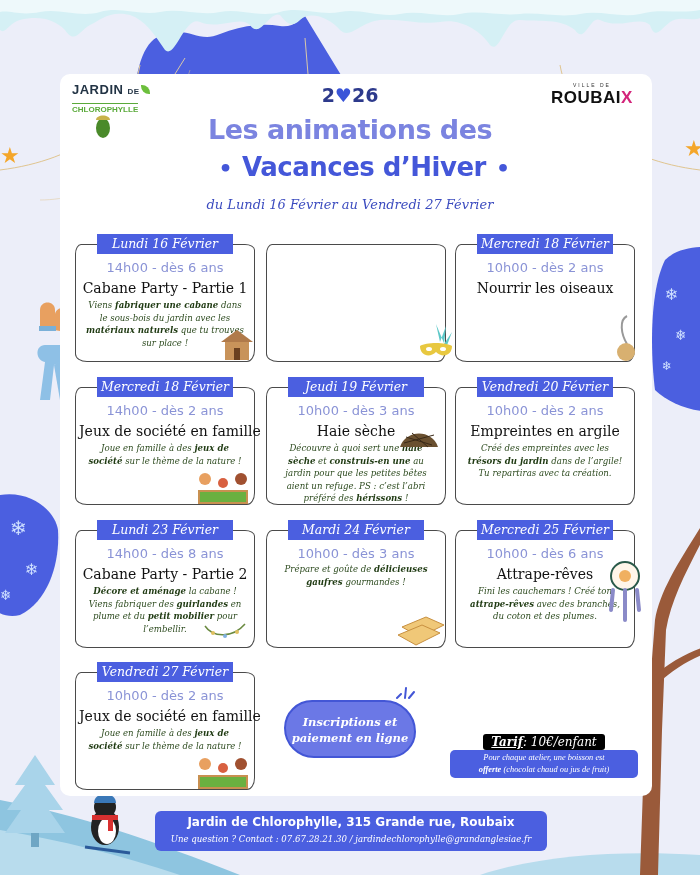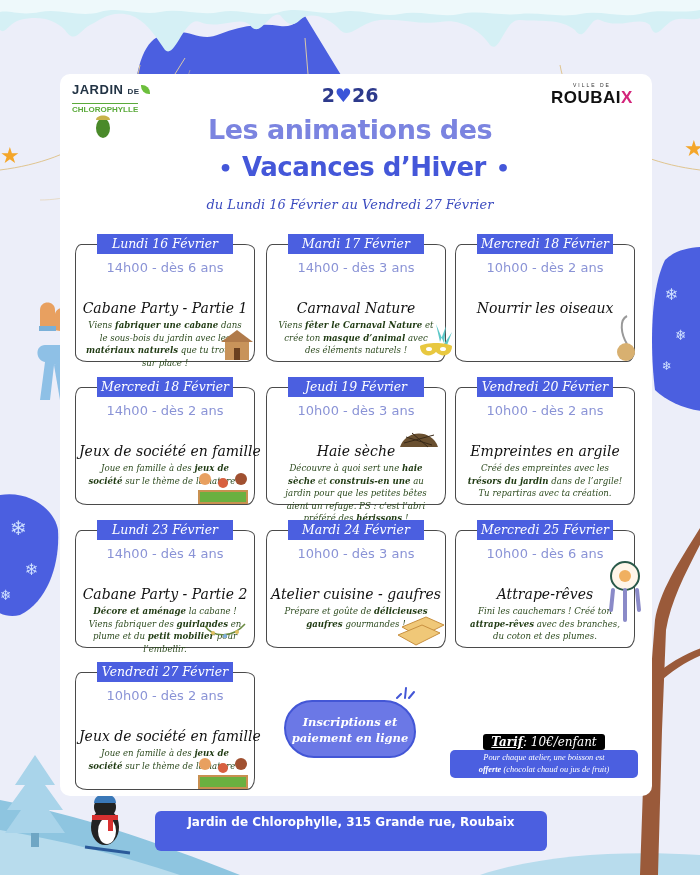--- a/index.html
+++ b/index.html
@@ -59,21 +59,21 @@
     background: #fff;
   }
   .event .day {
     position: absolute; left: 22px; top: 0; width: 136px; height: 20px;
     background: #4b5fe0; color: #fff; text-align: center;
     font-family: "DejaVu Serif", serif; font-style: italic; font-size: 12.5px; line-height: 20px;
   }
   .event .inner { position: absolute; left: 4px; top: 25px; width: 172px; text-align: center; }
   .event .time { font-family: "DejaVu Sans", sans-serif; font-size: 13px; color: #8a93d6; line-height: 18px; }
   .event .time b { font-weight: 400; color: #8a93d6; }
-  .event .name { font-family: "DejaVu Serif", serif; font-style: italic; font-size: 14px; color: #111; line-height: 22px; white-space: nowrap; margin-top: 20px; }
+  .event .name { font-family: "DejaVu Serif", serif; font-size: 14px; color: #111; line-height: 22px; white-space: nowrap; }
   .event .desc { font-family: "DejaVu Serif", serif; font-style: italic; font-size: 8.6px; color: #2c4a1e; line-height: 12.5px; padding: 0 6px; }
   .event .desc b { font-weight: 700; color: #1f3a12; }
   .event .ill { position: absolute; }
 
   
   .inscription {
     position: absolute; left: 284px; top: 700px; width: 132px; height: 58px;
     background: #6b78e6; border-radius: 30px 34px 28px 32px;
     border: 2px solid #4356d6;
     color: #fff; text-align: center; font-family: "DejaVu Serif", serif; font-style: italic; font-weight: 700;
@@ -207,26 +207,20 @@
       <div class="desc"><span>Viens </span><b>fabriquer une cabane</b><span> dans le sous-bois du jardin avec les </span><b>matériaux naturels</b><span> que tu trouves sur place !</span></div>
     </div>
     <svg class="ill" style="left:142px;top:92px;width:40px;height:36px" viewBox="0 0 40 36">
         <path d="M4,16 L20,4 L36,16 Z" fill="#b07a4a"></path>
         <rect x="8" y="16" width="24" height="18" fill="#c8935a"></rect>
         <rect x="17" y="22" width="6" height="12" fill="#6a4020"></rect>
       </svg>
   </div>
     <div class="event" style="left: 266px; top: 234px;">
     <div class="frame"></div>
-    <div class="day">Mardi 17 Février</div>
-    <div class="inner">
-      <div class="time"><b>14h00</b><span> - dès 3 ans</span></div>
-      <div class="name">Carnaval Nature</div>
-      <div class="desc"><span>Viens </span><b>fêter le Carnaval Nature</b><span> et crée ton </span><b>masque d’animal</b><span> avec des éléments naturels !</span></div>
-    </div>
     <svg class="ill" style="left:150px;top:88px;width:40px;height:40px" viewBox="0 0 40 40">
         <path d="M20,2 L24,20 L30,4 L28,22 L36,10 L30,26 Z" fill="#5ec8c8"></path>
         <path d="M4,24 C10,20 30,20 36,24 C36,34 26,36 20,30 C14,36 4,34 4,24 Z" fill="#e8c840"></path>
         <ellipse cx="13" cy="27" rx="3" ry="2" fill="#fff"></ellipse>
         <ellipse cx="27" cy="27" rx="3" ry="2" fill="#fff"></ellipse>
       </svg>
   </div>
     <div class="event" style="left: 455px; top: 234px;">
     <div class="frame"></div>
     <div class="day">Mercredi 18 Février</div>
@@ -274,37 +268,36 @@
       <div class="time"><b>10h00</b><span> - dès 2 ans</span></div>
       <div class="name">Empreintes en argile</div>
       <div class="desc"><span>Créé des empreintes avec les </span><b>trésors du jardin</b><span> dans de l’argile! Tu repartiras avec ta création.</span></div>
     </div>
 
   </div>
     <div class="event" style="left: 75px; top: 520px;">
     <div class="frame"></div>
     <div class="day">Lundi 23 Février</div>
     <div class="inner">
-      <div class="time"><b>14h00</b><span> - dès 4 ans</span></div>
+      <div class="time"><b>14h00</b><span> - dès 8 ans</span></div>
       <div class="name">Cabane Party - Partie 2</div>
       <div class="desc"><b>Décore et aménage</b><span> la cabane ! Viens fabriquer des </span><b>guirlandes</b><span> en plume et du </span><b>petit mobilier</b><span> pour l’embellir.</span></div>
     </div>
     <svg class="ill" style="left:128px;top:102px;width:44px;height:18px" viewBox="0 0 44 18">
         <path d="M2,4 C10,16 30,16 42,2" stroke="#6a8a40" stroke-width="1.5" fill="none"></path>
         <circle cx="10" cy="11" r="2" fill="#e0c060"></circle>
         <circle cx="22" cy="14" r="2" fill="#80b0e0"></circle>
         <circle cx="34" cy="10" r="2" fill="#e0c060"></circle>
       </svg>
   </div>
     <div class="event" style="left: 266px; top: 520px;">
     <div class="frame"></div>
     <div class="day">Mardi 24 Février</div>
     <div class="inner">
       <div class="time"><b>10h00</b><span> - dès 3 ans</span></div>
-      <div class="name">Atelier cuisine - gaufres</div>
       <div class="desc"><span>Prépare et goûte de </span><b>délicieuses gaufres</b><span> gourmandes !</span></div>
     </div>
     <svg class="ill" style="left:130px;top:95px;width:50px;height:32px" viewBox="0 0 50 32">
         <path d="M6,12 L30,2 L48,10 L24,22 Z" fill="#f0c878" stroke="#c89040"></path>
         <path d="M2,20 L26,10 L44,18 L20,30 Z" fill="#f0c878" stroke="#c89040"></path>
       </svg>
   </div>
     <div class="event" style="left: 455px; top: 520px;">
     <div class="frame"></div>
     <div class="day">Mercredi 25 Février</div>
@@ -347,13 +340,14 @@
 <div class="tarif">
   <div class="head"><u>Tarif</u><span>: 10€/enfant</span></div>
   <div class="body">
     <div>Pour chaque atelier, une boisson est</div>
     <div><b>offerte</b><span> (chocolat chaud ou jus de fruit)</span></div>
   </div>
 </div>
 
 <div class="footer">
   <div class="addr">Jardin de Chlorophylle, 315 Grande rue, Roubaix</div>
+  <div class="contact">Une question ? Contact : 07.67.28.21.30 /  jardindechlorophylle@grandanglesiae.fr</div>
 </div>
 
 </body></html>

